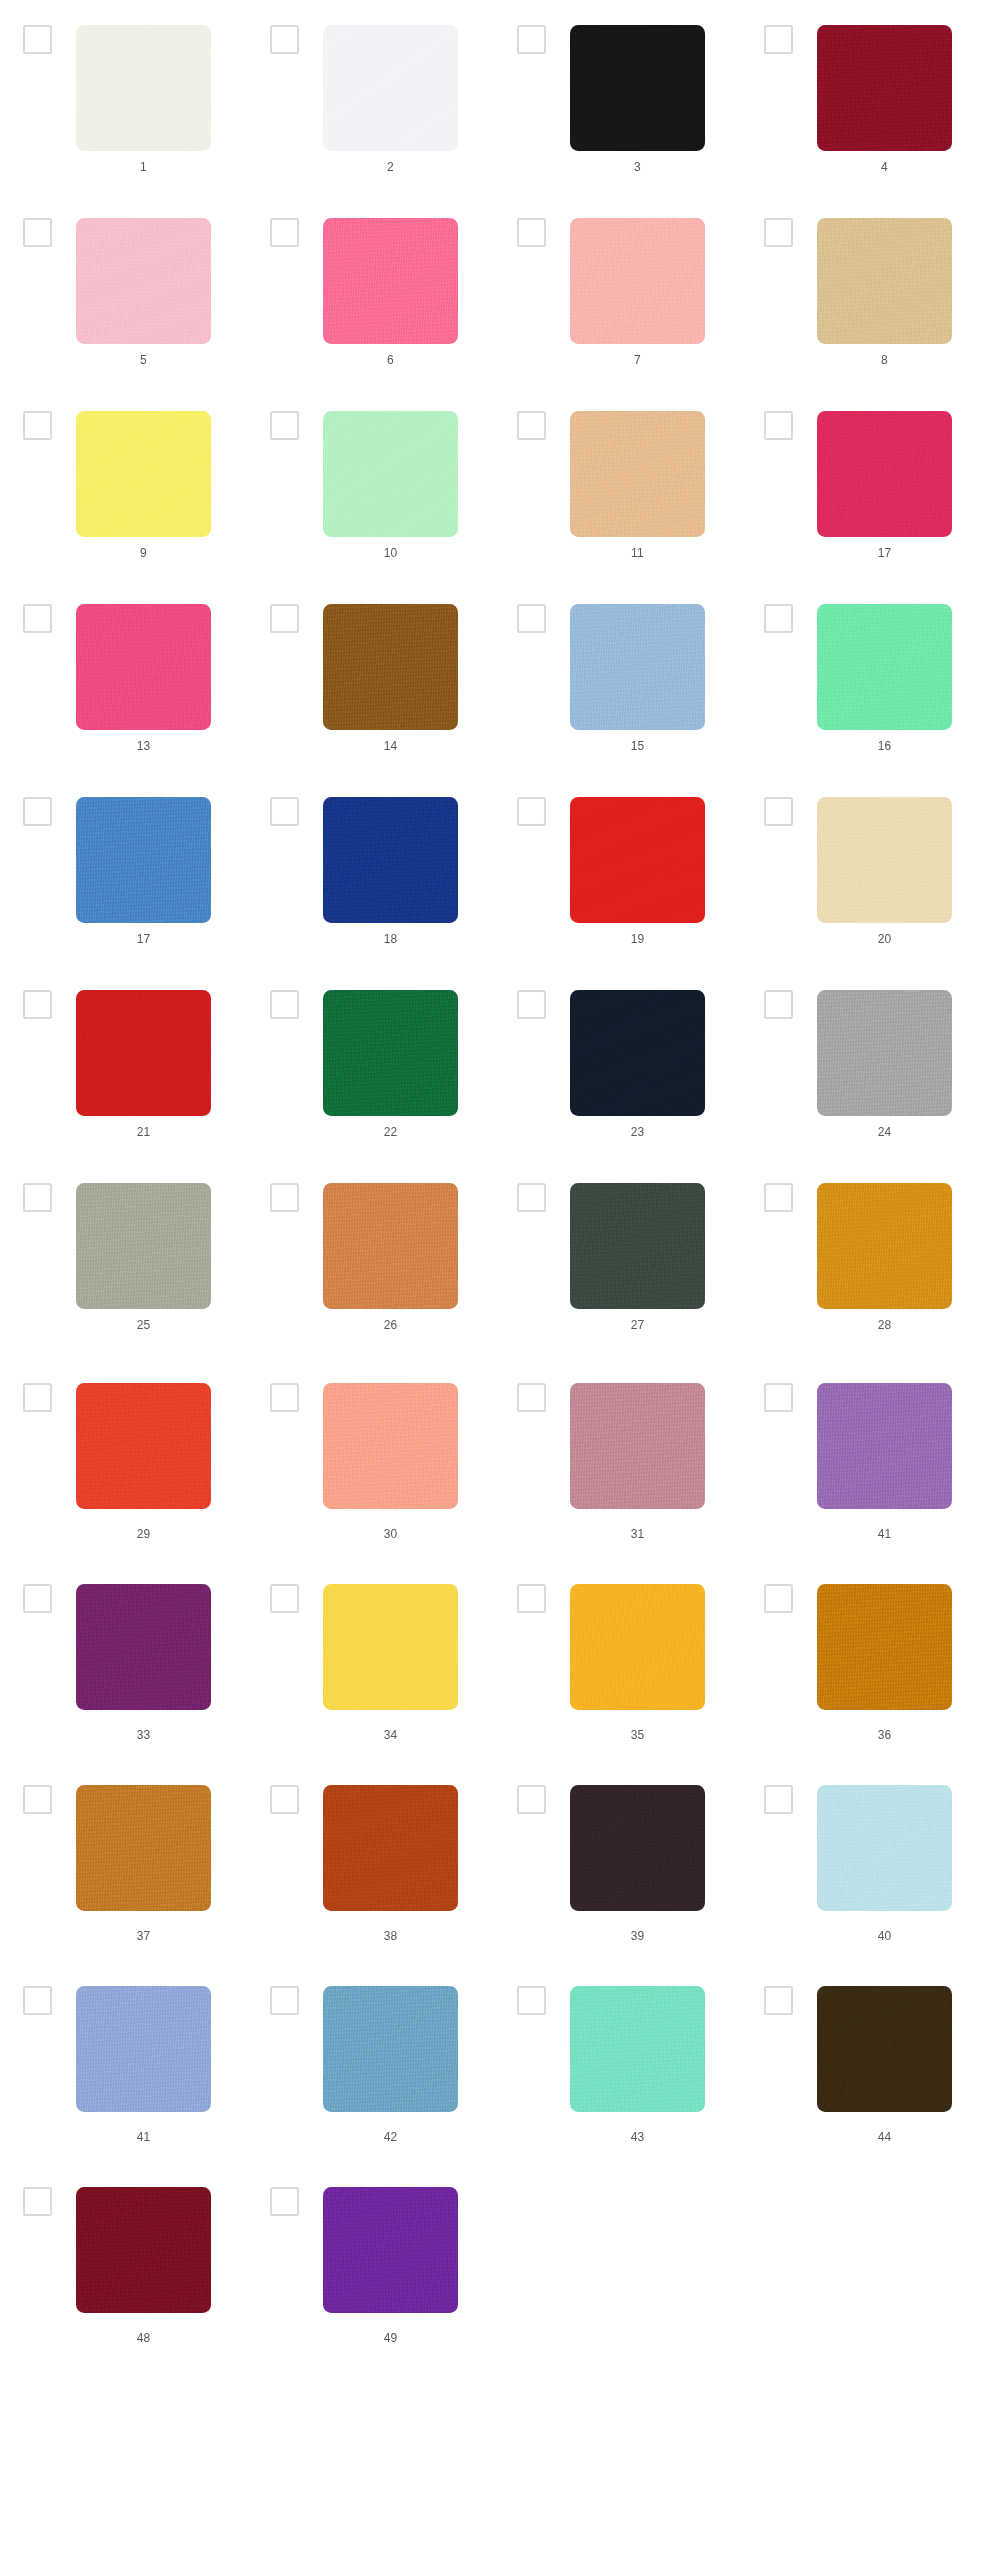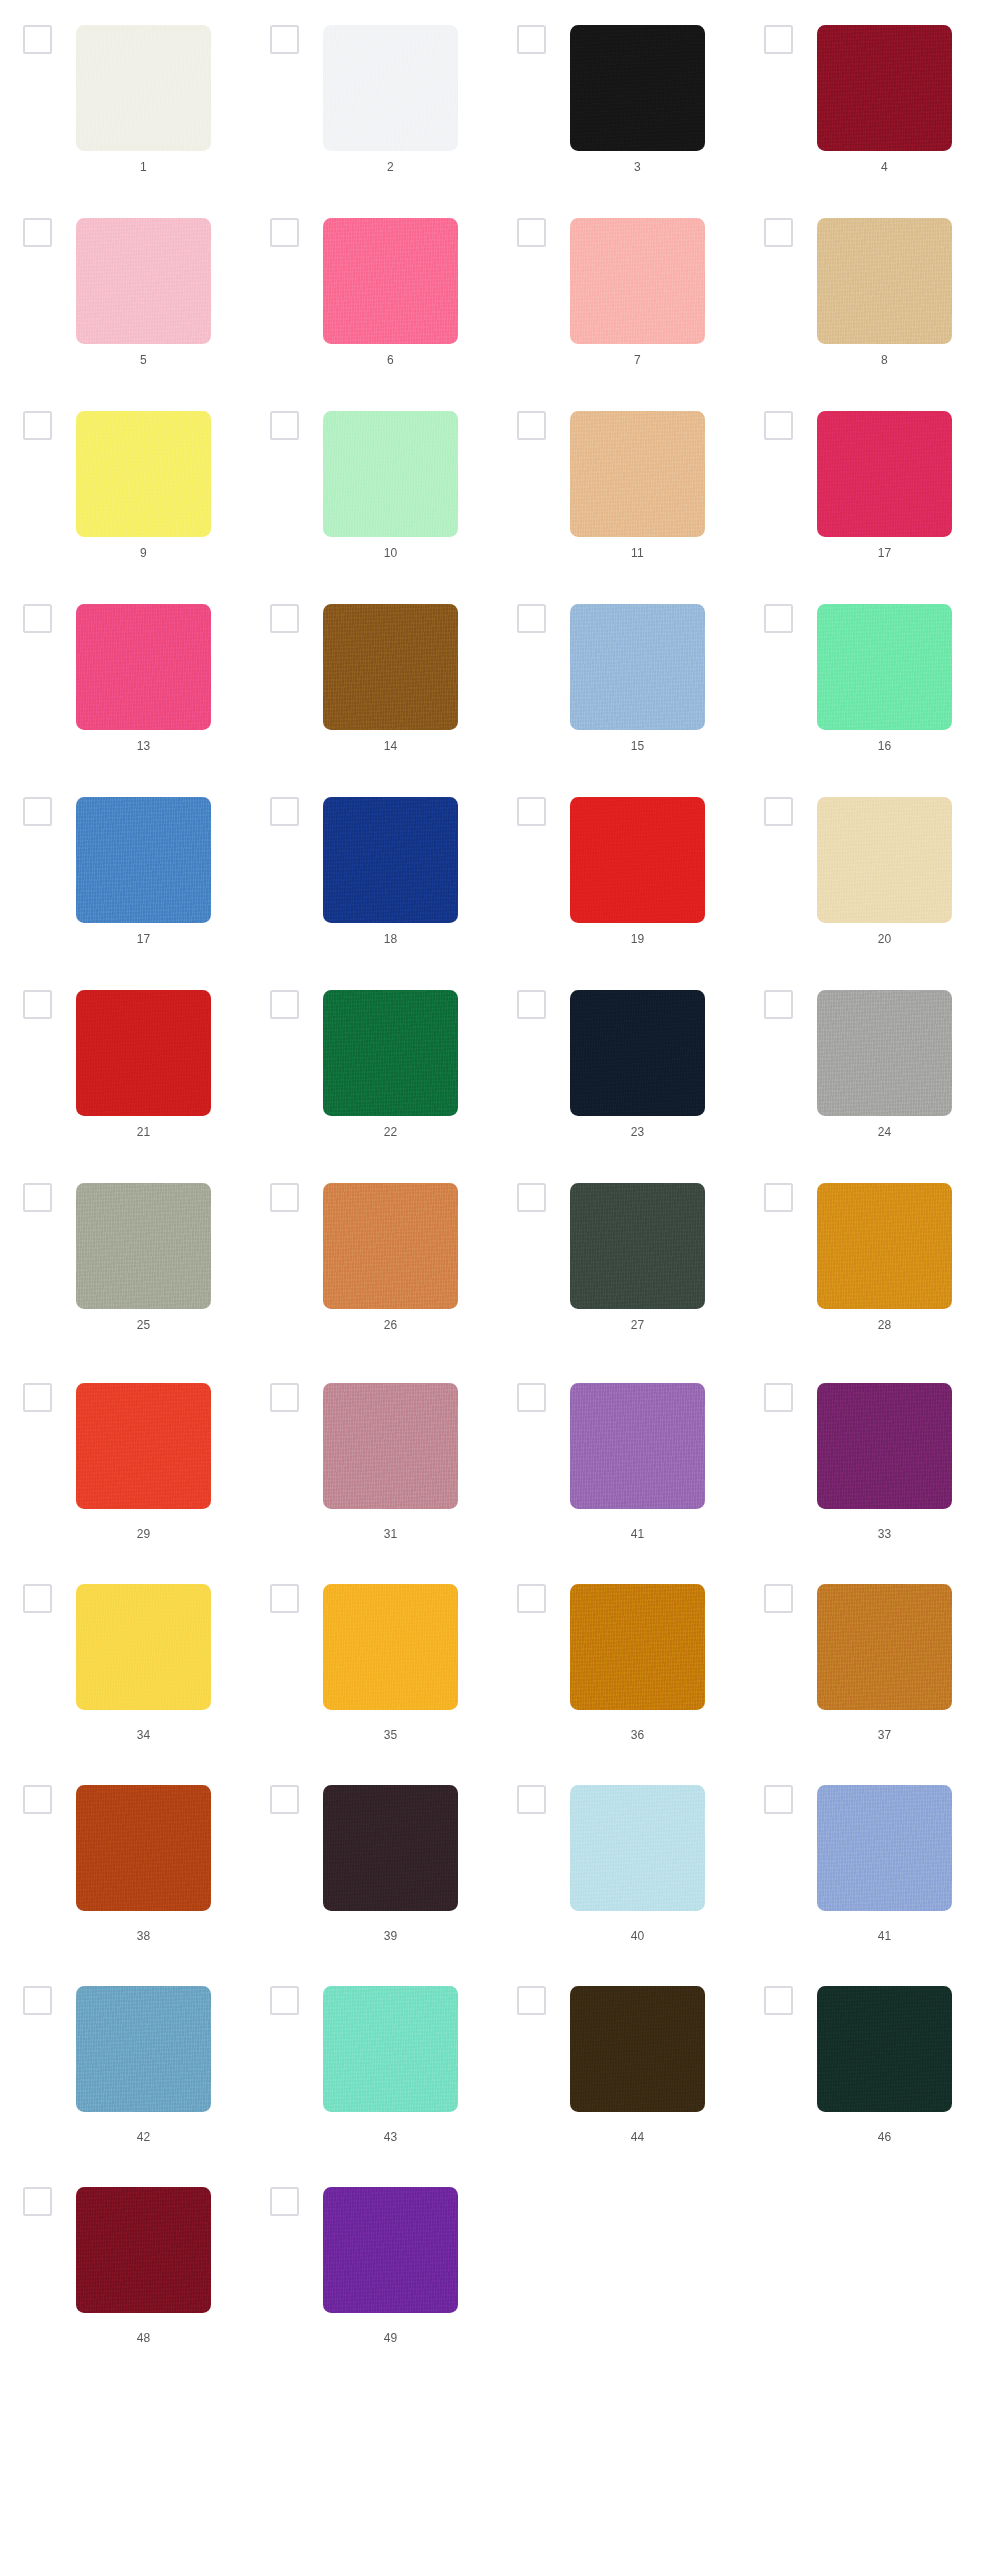--- a/index.html
+++ b/index.html
@@ -244,20 +244,25 @@
       <input type="checkbox" class="swatch-checkbox" aria-label="28" style="">
       <div class="swatch-color" style="background-color: rgb(214, 145, 24);"></div>
       <div class="swatch-label">28</div>
     </div>
     <div class="swatch-cell group-b">
       <input type="checkbox" class="swatch-checkbox" aria-label="29" style="">
       <div class="swatch-color" style="background-color: rgb(232, 65, 42);"></div>
       <div class="swatch-label">29</div>
     </div>
     <div class="swatch-cell group-b">
+      <input type="checkbox" class="swatch-checkbox" aria-label="30" style="">
+      <div class="swatch-color" style="background-color: rgb(248, 164, 140);"></div>
+      <div class="swatch-label">30</div>
+    </div>
+    <div class="swatch-cell group-b">
       <input type="checkbox" class="swatch-checkbox" aria-label="31" style="">
       <div class="swatch-color" style="background-color: rgb(194, 139, 150);"></div>
       <div class="swatch-label">31</div>
     </div>
     <div class="swatch-cell group-b">
       <input type="checkbox" class="swatch-checkbox" aria-label="32" style="">
       <div class="swatch-color" style="background-color: rgb(154, 108, 180);"></div>
       <div class="swatch-label">41</div>
     </div>
     <div class="swatch-cell group-b">
@@ -314,25 +319,20 @@
       <input type="checkbox" class="swatch-checkbox" aria-label="43" style="">
       <div class="swatch-color" style="background-color: rgb(121, 224, 196);"></div>
       <div class="swatch-label">43</div>
     </div>
     <div class="swatch-cell group-b">
       <input type="checkbox" class="swatch-checkbox" aria-label="44" style="">
       <div class="swatch-color" style="background-color: rgb(58, 43, 19);"></div>
       <div class="swatch-label">44</div>
     </div>
     <div class="swatch-cell group-b">
-      <input type="checkbox" class="swatch-checkbox" aria-label="46" style="">
-      <div class="swatch-color" style="background-color: rgb(21, 48, 41);"></div>
-      <div class="swatch-label">46</div>
-    </div>
-    <div class="swatch-cell group-b">
       <input type="checkbox" class="swatch-checkbox" aria-label="48" style="">
       <div class="swatch-color" style="background-color: rgb(124, 17, 34);"></div>
       <div class="swatch-label">48</div>
     </div>
     <div class="swatch-cell group-b">
       <input type="checkbox" class="swatch-checkbox" aria-label="49" style="">
       <div class="swatch-color" style="background-color: rgb(112, 40, 160);"></div>
       <div class="swatch-label">49</div>
     </div>
   </div>

